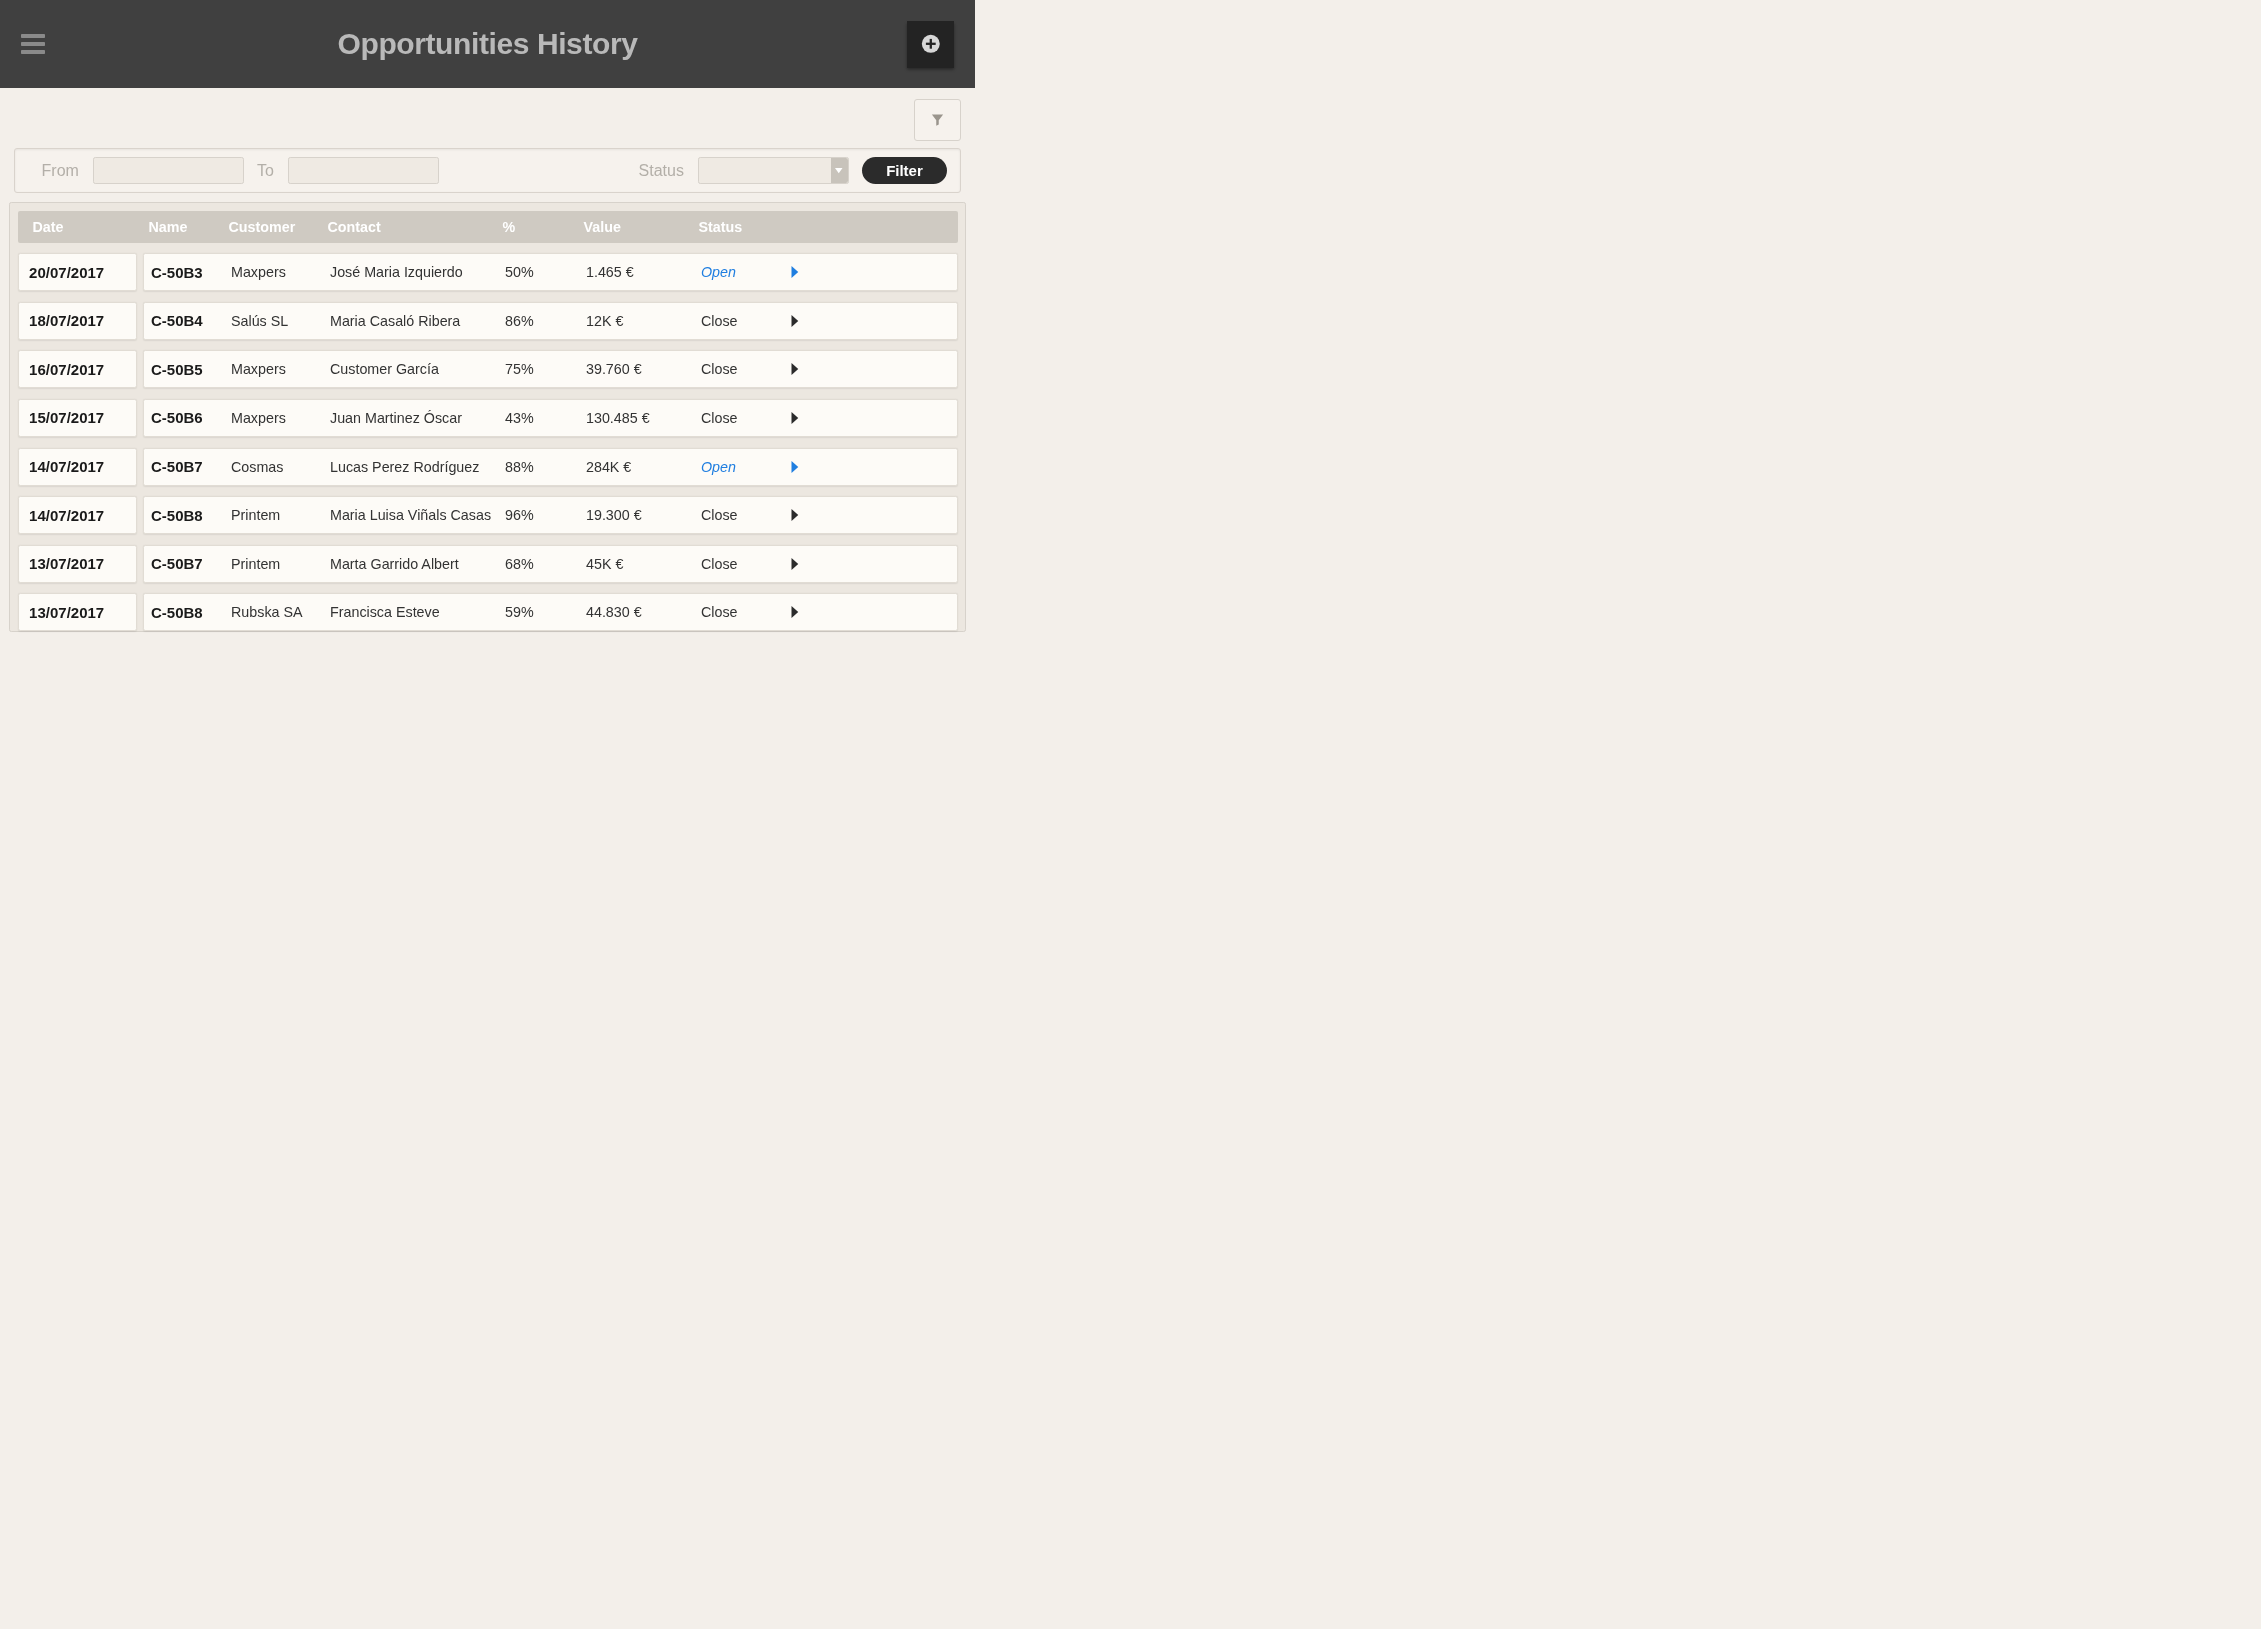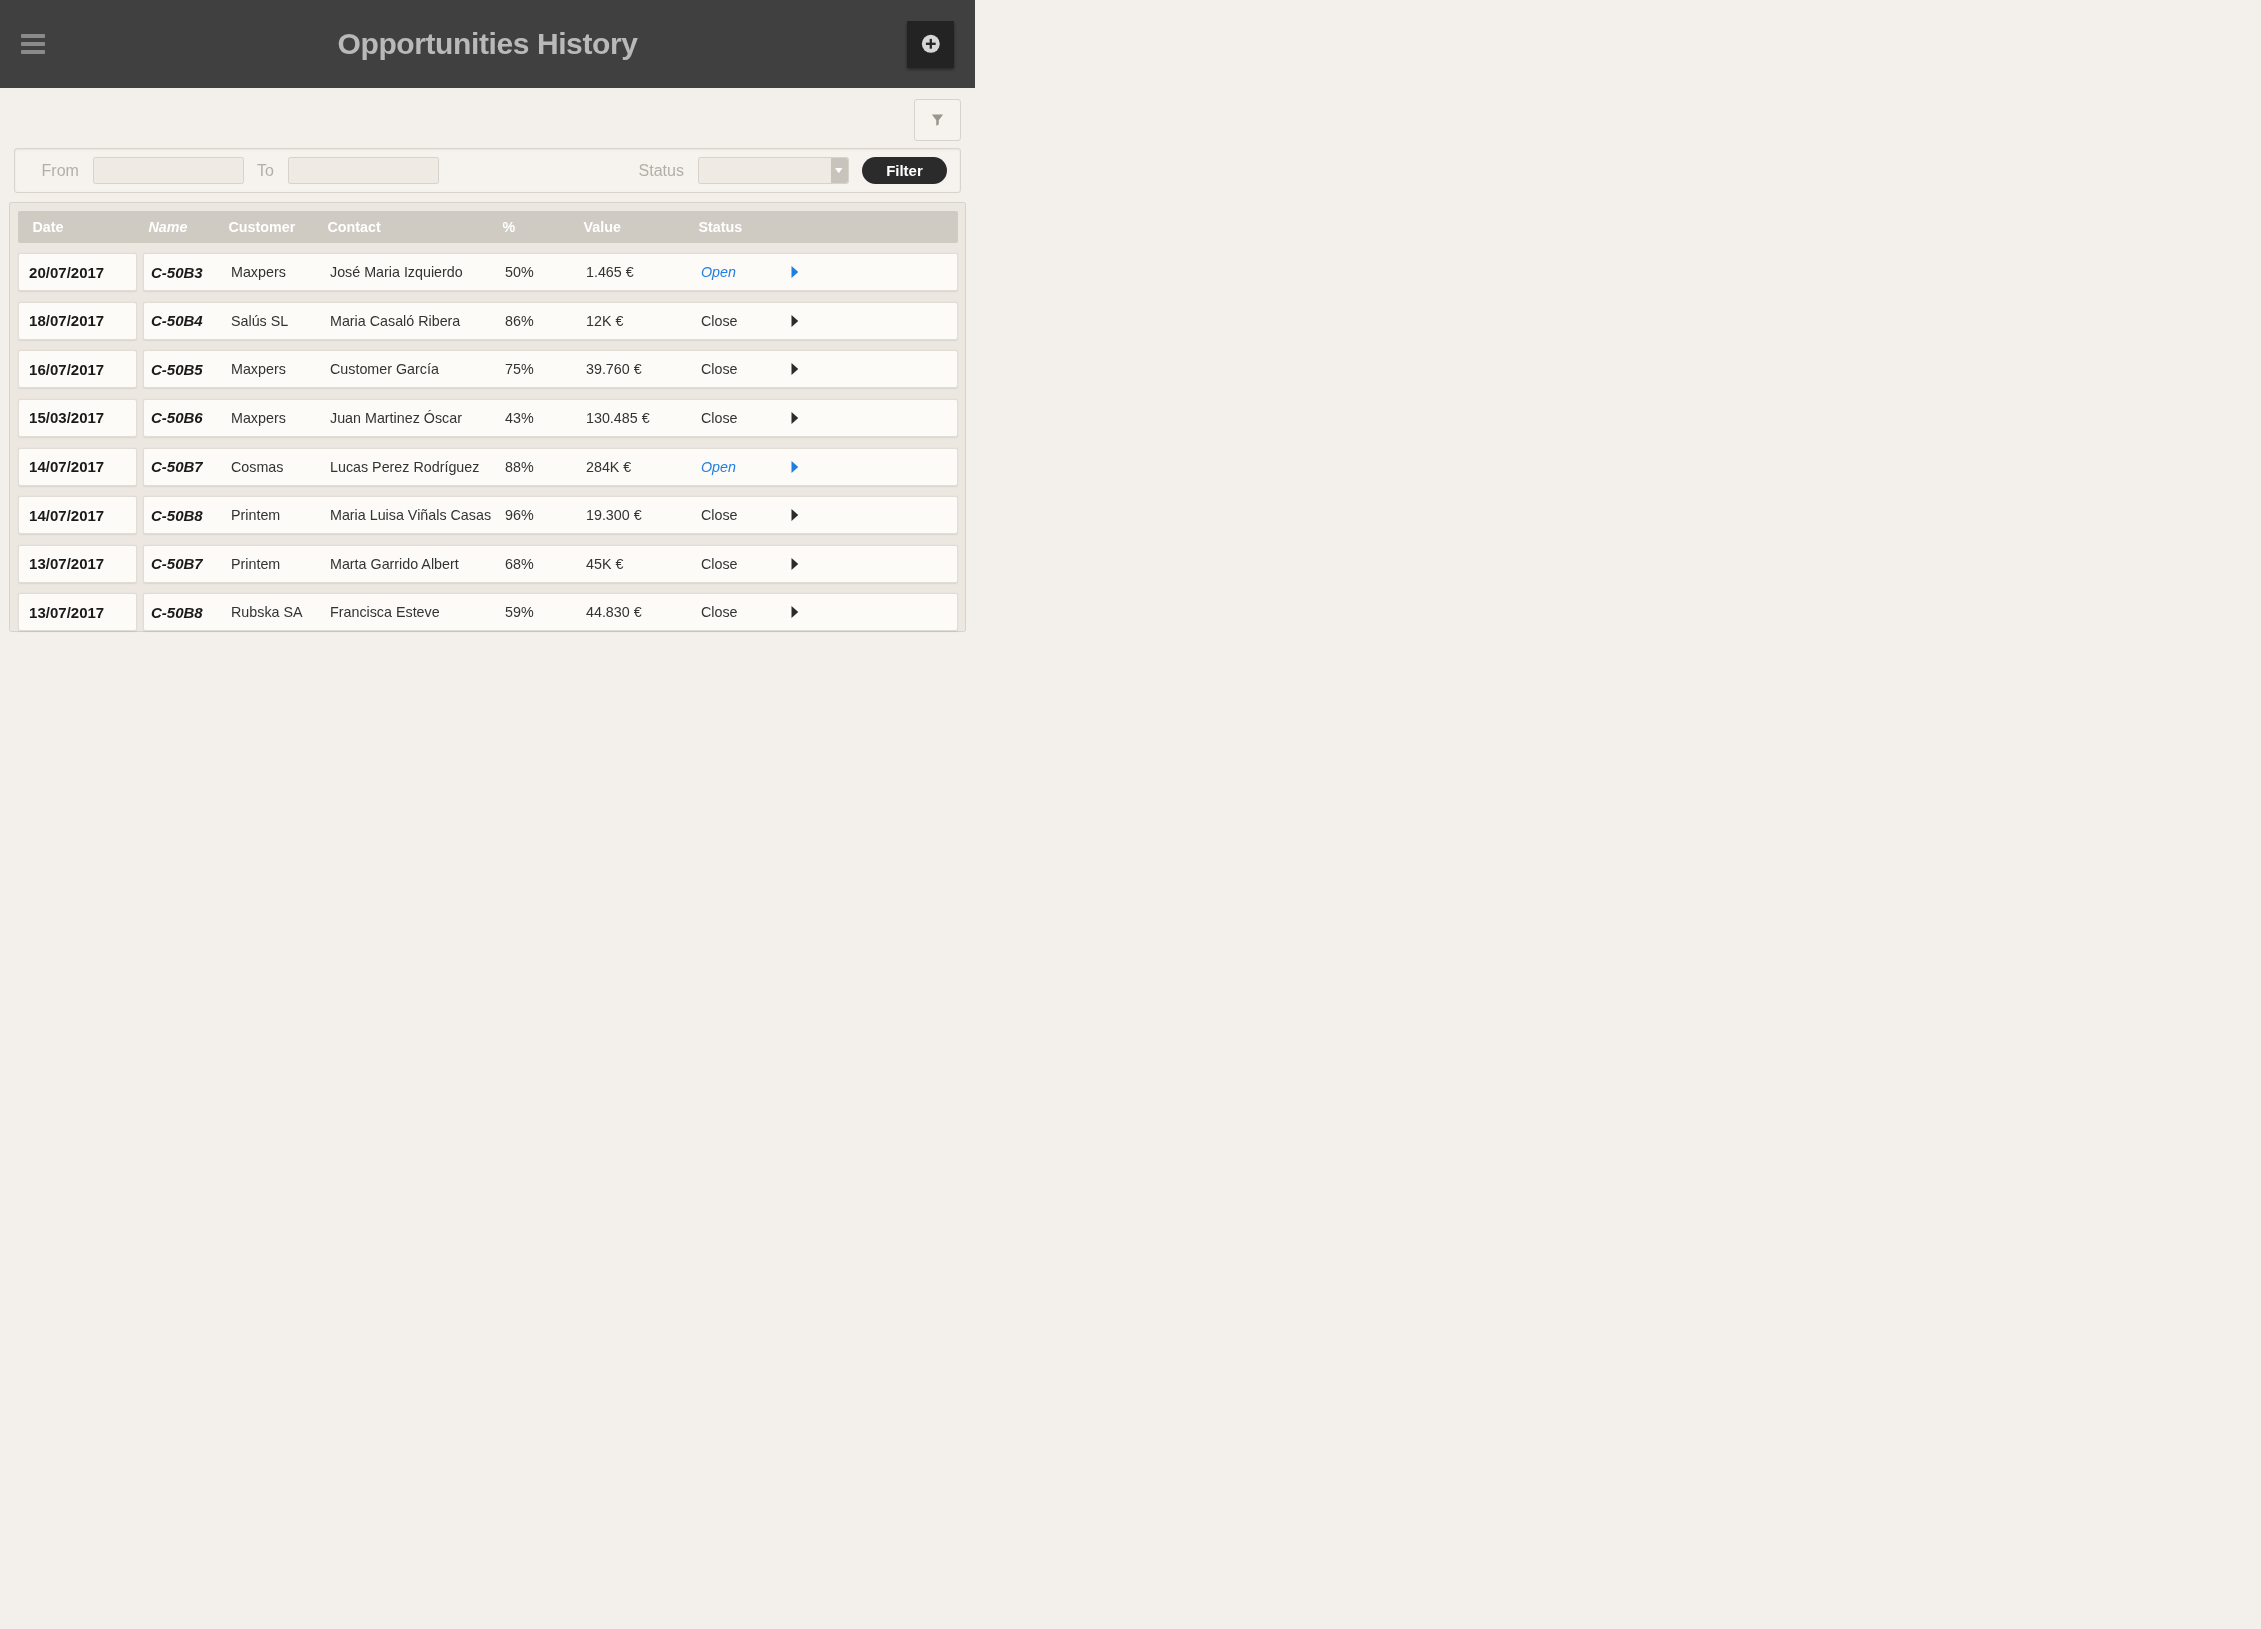--- a/index.html
+++ b/index.html
@@ -170,21 +170,21 @@
     align-items: center;
     background: #cfcac2;
     height: 32px;
     border-radius: 2px;
     color: #fff;
     font-weight: 700;
     font-size: 14.3px;
     padding: 0 12px;
   }
   .col-date    { flex: 0 0 119px; padding-left: 3px; }
-  .col-name    { flex: 0 0 80px; font-style: italic; }
+  .col-name    { flex: 0 0 80px; }
   .col-customer{ flex: 0 0 99px; }
   .col-contact { flex: 0 0 175px; }
   .col-pct     { flex: 0 0 81px; text-align: left; }
   .col-value   { flex: 0 0 115px; }
   .col-status  { flex: 0 0 80px; }
   .col-arrow   { flex: 0 0 26px; display:flex; justify-content:center; }
 
   .tbody {
     margin-top: 10.6px;
     display: flex;
@@ -330,21 +330,21 @@
           <div class="col-value">39.760 €</div>
           <div class="col-status">Close</div>
           <div class="col-arrow">
             <svg viewBox="0 0 12 16">
               <path d="M2 0 L11 8 L2 16 Z"></path>
             </svg>
           </div>
         </div>
       </div>
       <div class="row">
-        <div class="card-date">15/03/2017</div>
+        <div class="card-date">15/07/2017</div>
         <div class="card-body">
           <div class="col-name">C-50B6</div>
           <div class="col-customer">Maxpers</div>
           <div class="col-contact">Juan Martinez Óscar</div>
           <div class="col-pct">43%</div>
           <div class="col-value">130.485 €</div>
           <div class="col-status">Close</div>
           <div class="col-arrow">
             <svg viewBox="0 0 12 16">
               <path d="M2 0 L11 8 L2 16 Z"></path>

